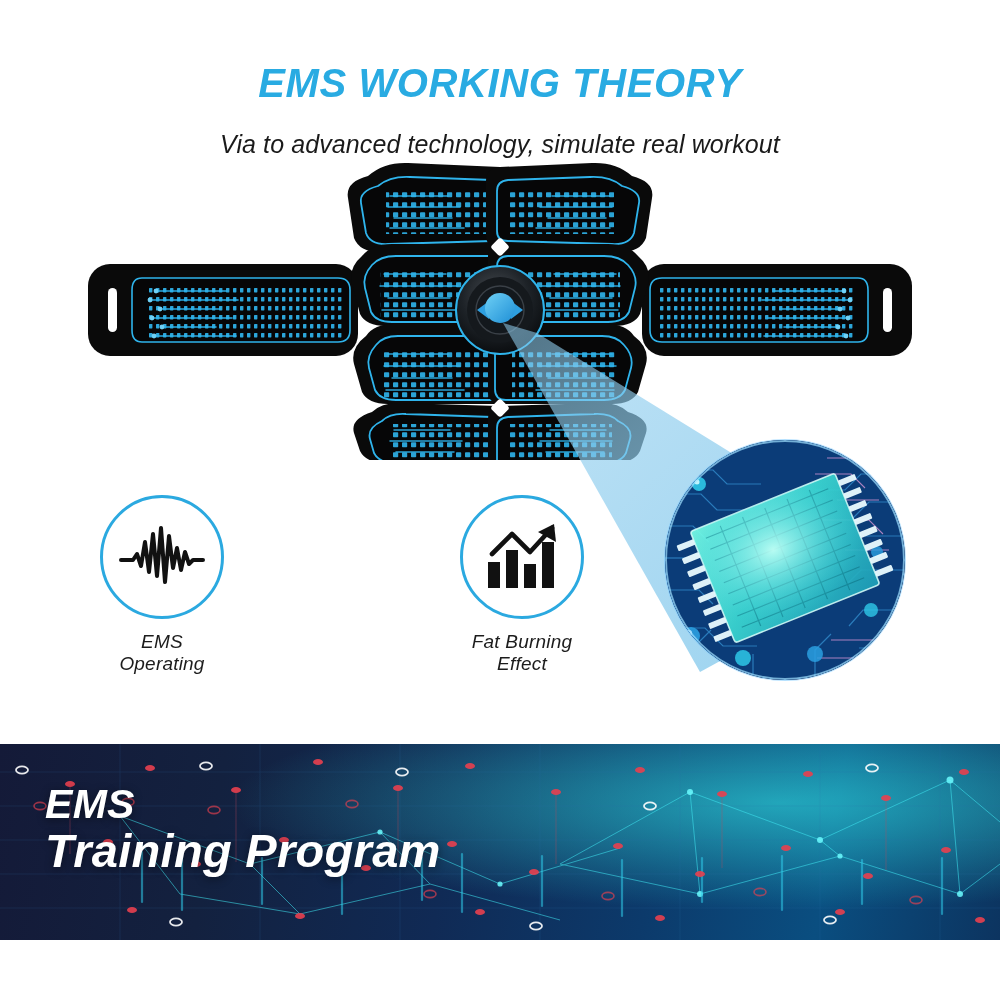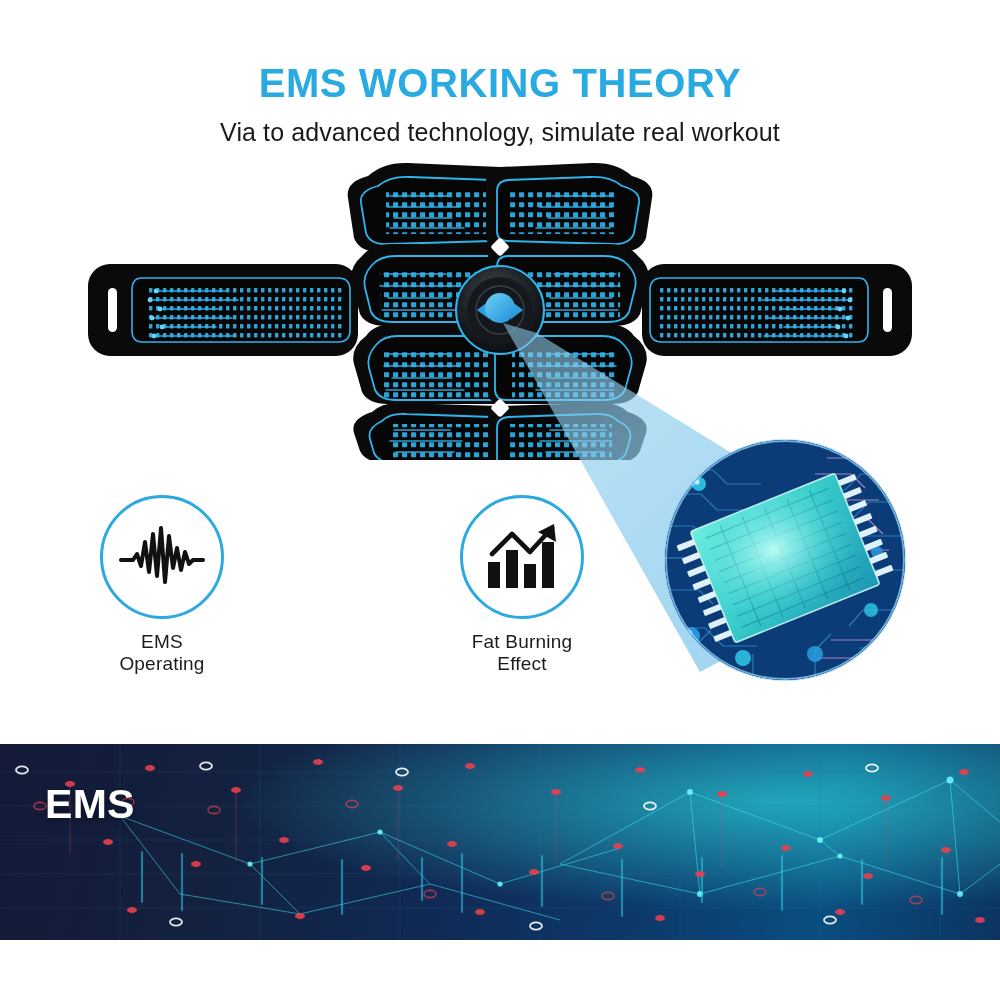--- a/index.html
+++ b/index.html
@@ -2,32 +2,32 @@
 <html><head>
 <meta charset="utf-8">
 <title>EMS Working Theory</title>
 <style>
   html,body{margin:0;padding:0;background:#ffffff;}
   body{
     font-family:"Liberation Sans", sans-serif;
     width:1000px;height:1000px;overflow:hidden;position:relative;
     -webkit-font-smoothing:antialiased;
   }
-  #page{position:relative;width:1000px;height:1000px;background:#fff;overflow:hidden;}
+  #page{position:relative;width:1000px;height:1000px;background:#fff;overflow:hidden;font-style:italic;}
 
   
   .header{position:absolute;left:0;top:0;width:1000px;text-align:center;}
   .title{
     margin:0;padding-top:62px;
     font-size:40px;font-weight:700;letter-spacing:.6px;
     color:#29ABE2;line-height:1.05;
     font-family:"Liberation Sans", sans-serif;
   }
   .subtitle{
-    margin:4px;padding-top:10px;
+    margin:16px;padding-top:10px;
     font-size:25px;font-weight:300;color:#1a1a1a;
     letter-spacing:.1px;
     font-family:"Liberation Sans", sans-serif;
   }
 
   
   .device-wrap{position:absolute;left:0;top:160px;width:1000px;height:300px;}
   .device-svg{display:block;margin:0 auto;}
 
   
@@ -628,16 +628,17 @@
           <line x1="236" y1="49" x2="236" y2="118"></line>
         <line x1="398" y1="47" x2="398" y2="116"></line>
           <line x1="556" y1="51" x2="556" y2="120"></line>
         <line x1="722" y1="53" x2="722" y2="124"></line>
           <line x1="886" y1="57" x2="886" y2="126"></line>
       </g>
     </svg>
 
     <div class="banner-text">
       <span class="bt-line1">EMS</span>
+      <span class="bt-line2">Training Program</span>
     </div>
   </div>
 
 </div>
 
 </body></html>

